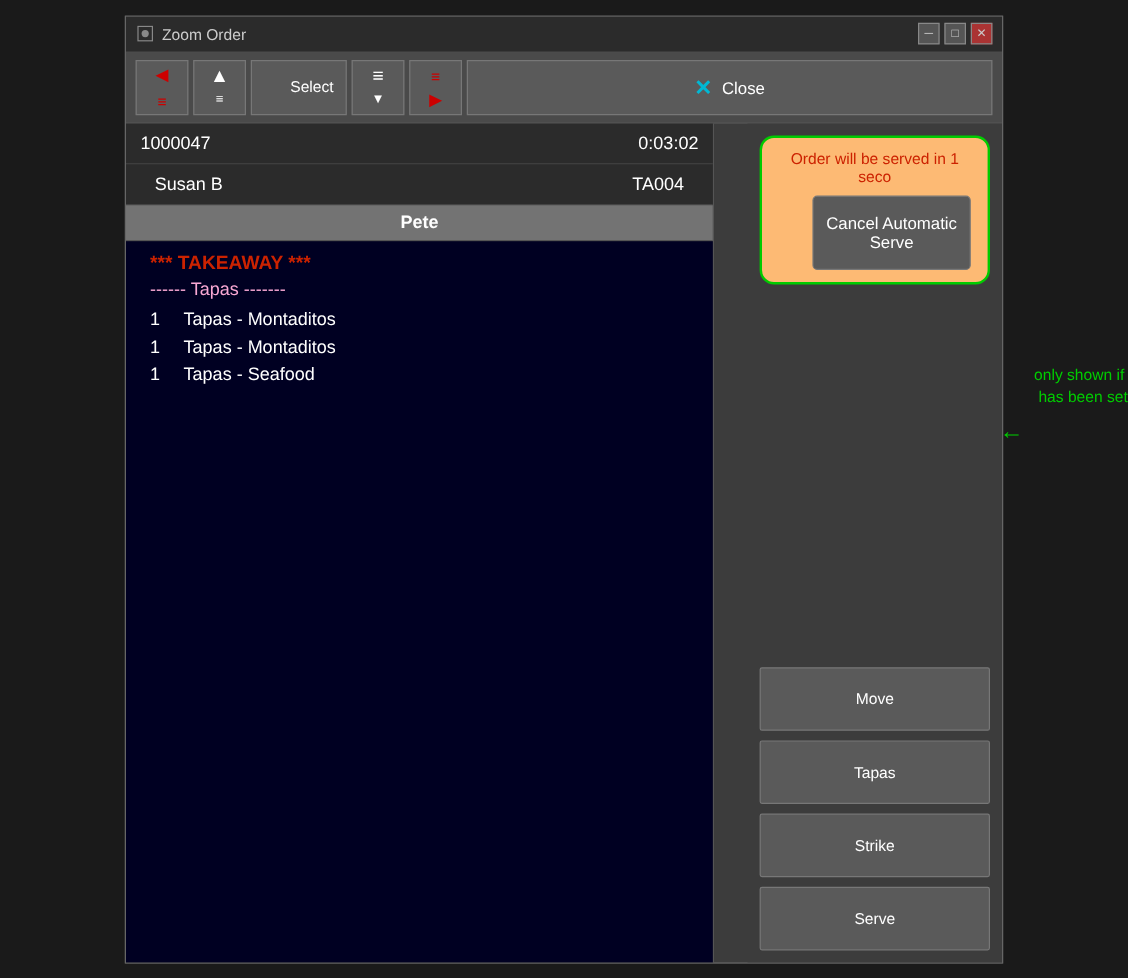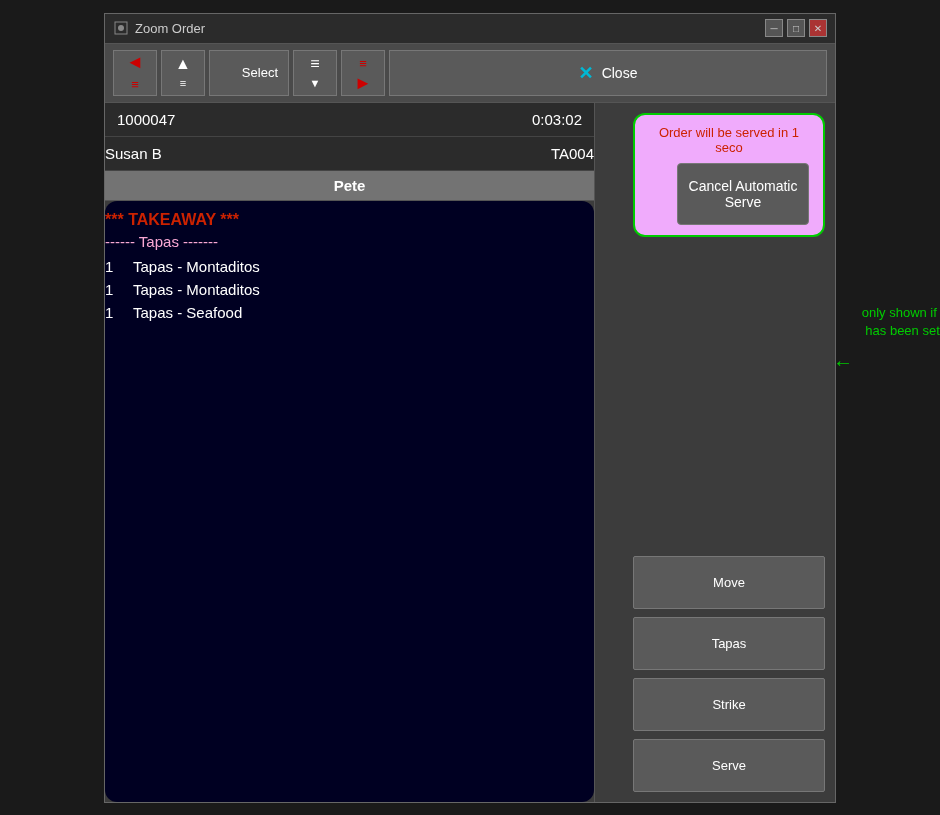--- a/index.html
+++ b/index.html
@@ -129,39 +129,38 @@
     .order-info-row {
       background: #2b2b2b;
       padding: 8px 12px;
       display: flex;
       justify-content: space-between;
       color: #fff;
       font-size: 15px;
       border-bottom: 1px solid #444;
     }
     .order-info-row.second {
-      padding: 8px 0;
+      padding: 8px 24px;
     }
 
     .order-name-row {
       background: #737373;
       color: #fff;
       text-align: center;
       padding: 6px 12px;
       font-size: 15px;
       font-weight: bold;
       border-bottom: 1px solid #555;
     }
 
     .order-items {
       background: #000022;
       flex: 1;
-      padding: 10px 0;
+      padding: 10px 20px;
       overflow-y: auto;
-      border-radius: 12px;
     }
     .takeaway-label {
       color: #cc2200;
       font-size: 16px;
       font-weight: bold;
       margin-bottom: 4px;
     }
     .tapas-label {
       color: #f9a8d4;
       font-size: 15px;
@@ -188,21 +187,21 @@
       flex-direction: column;
       padding: 10px 10px;
       gap: 8px;
       background: #3c3c3c;
     }
 
     .auto-serve-box {
       border: 2px solid #00cc00;
       border-radius: 12px;
       padding: 10px 14px;
-      background: #f0abfc;
+      background: #fdba74;
       display: flex;
       flex-direction: column;
       gap: 8px;
       margin-bottom: 4px;
     }
     .auto-serve-info {
       color: #cc2200;
       font-size: 13px;
       text-align: center;
     }

